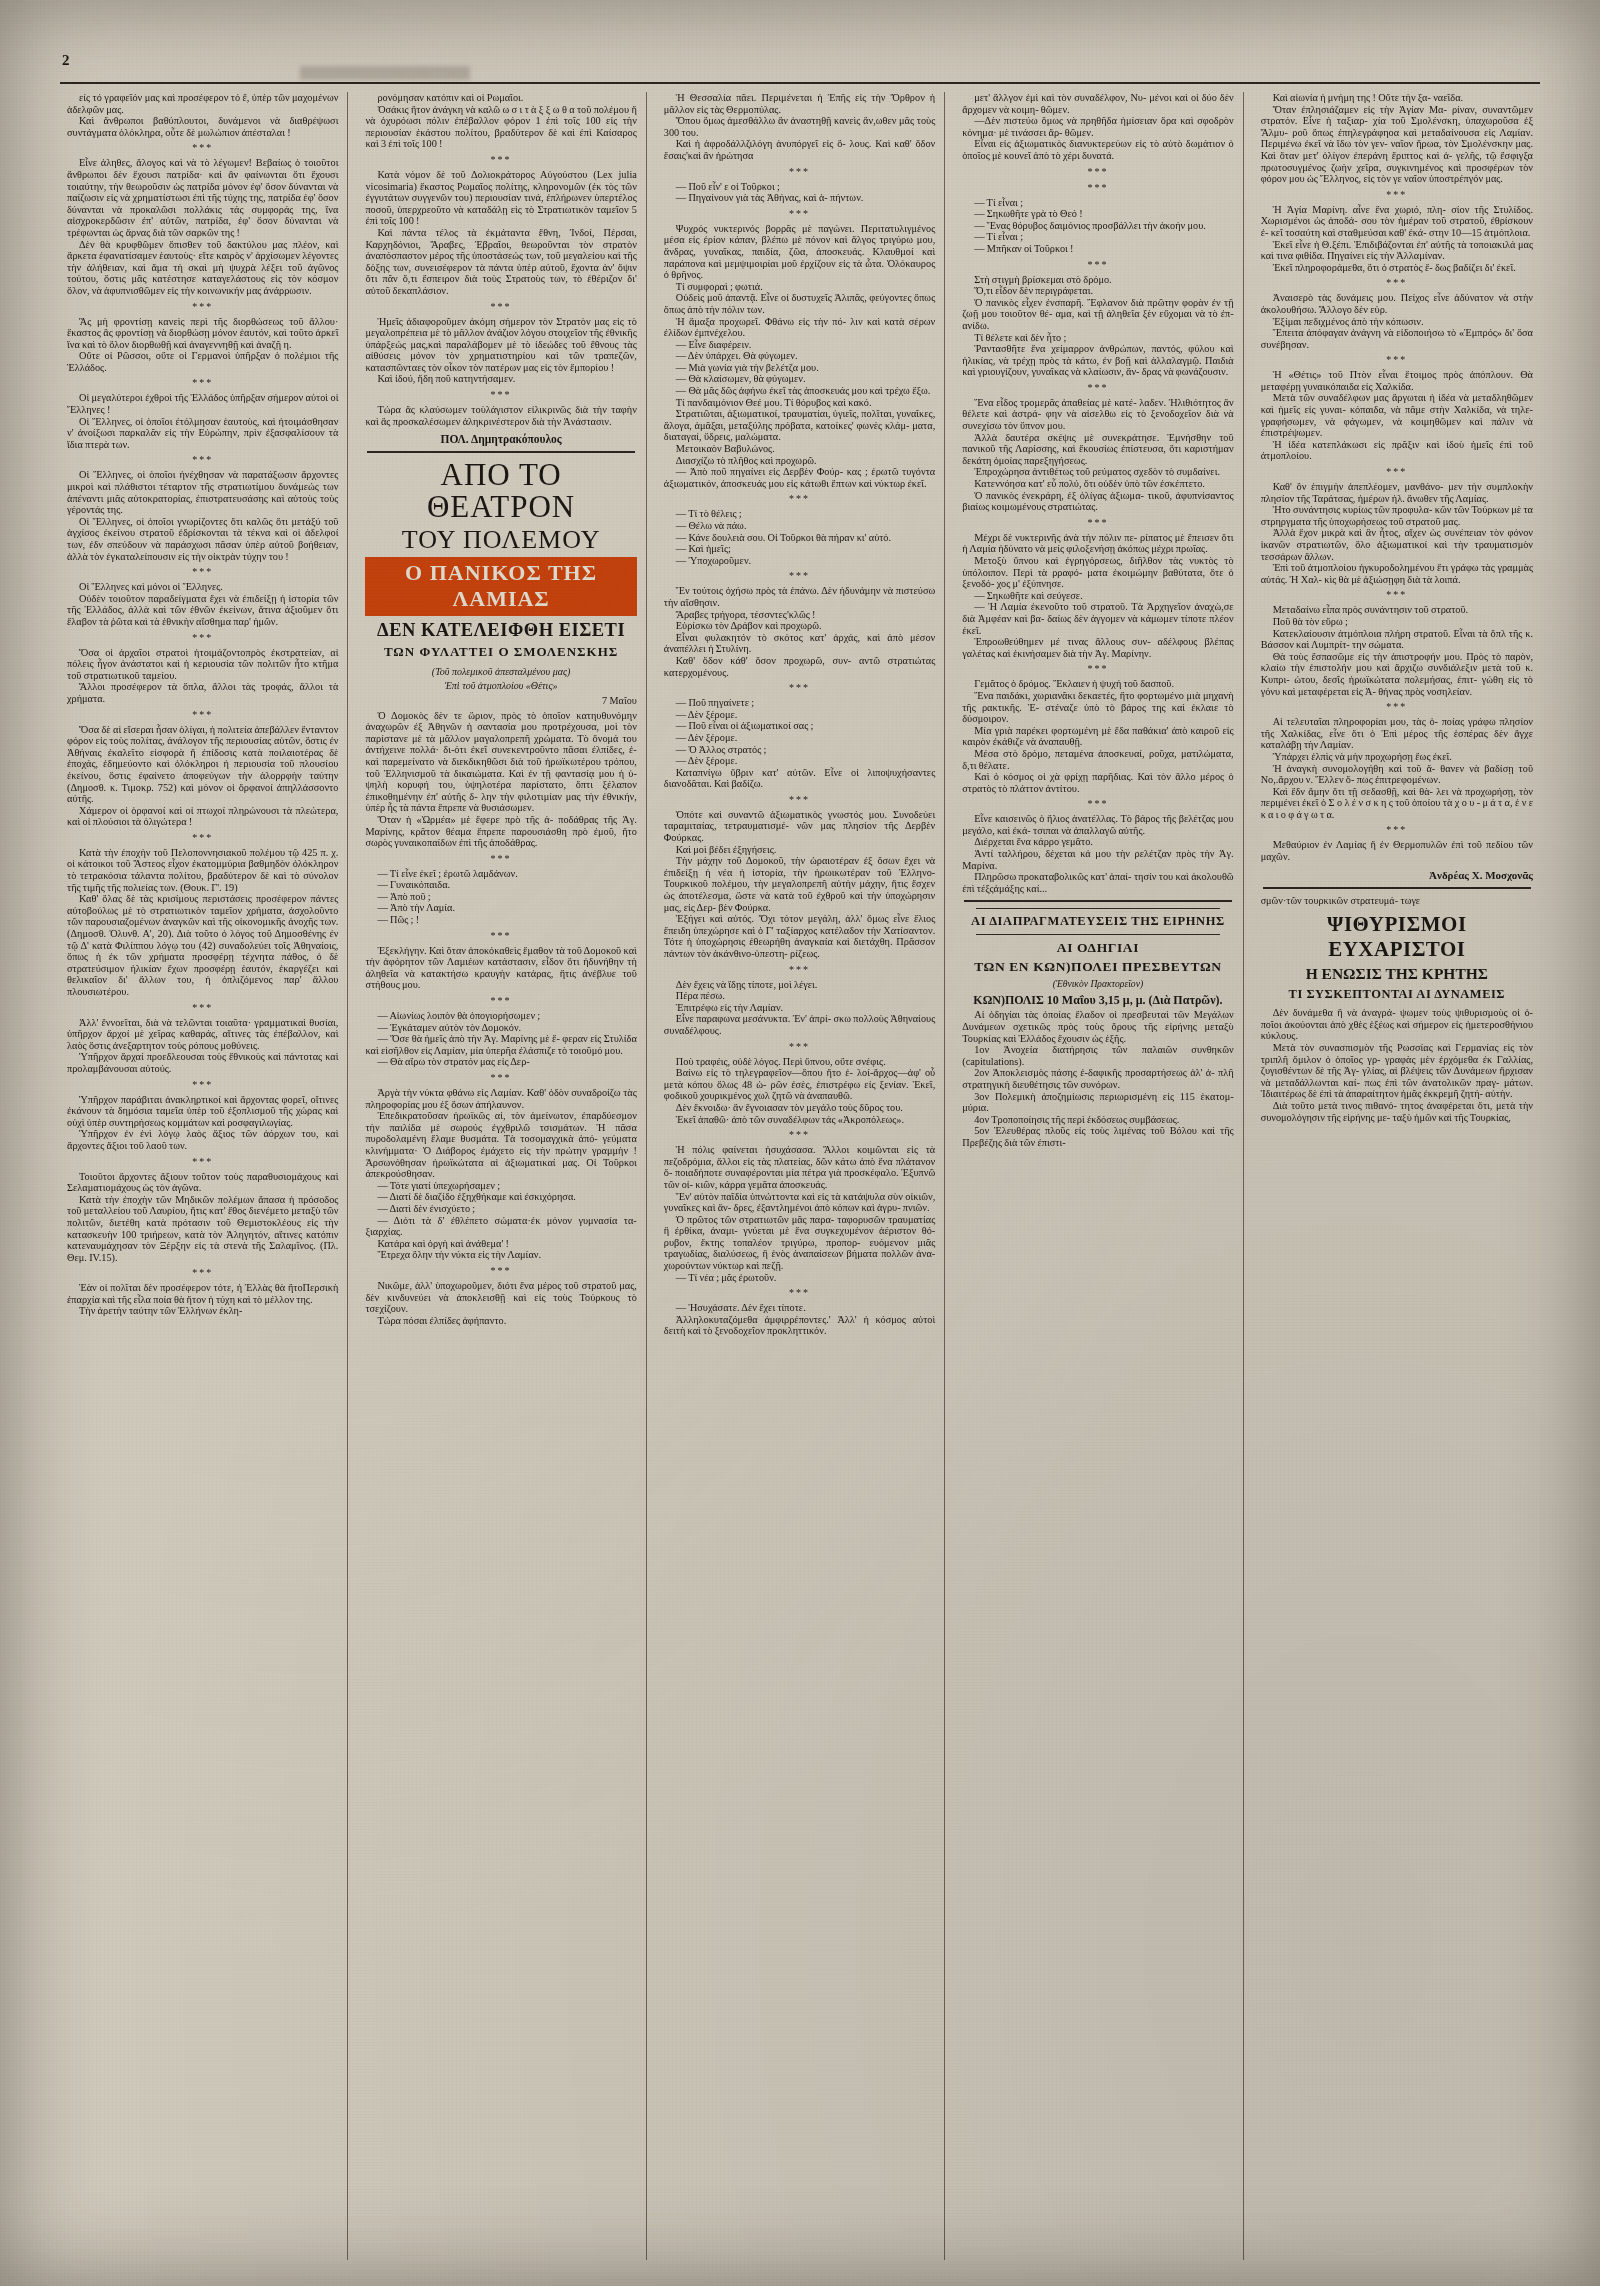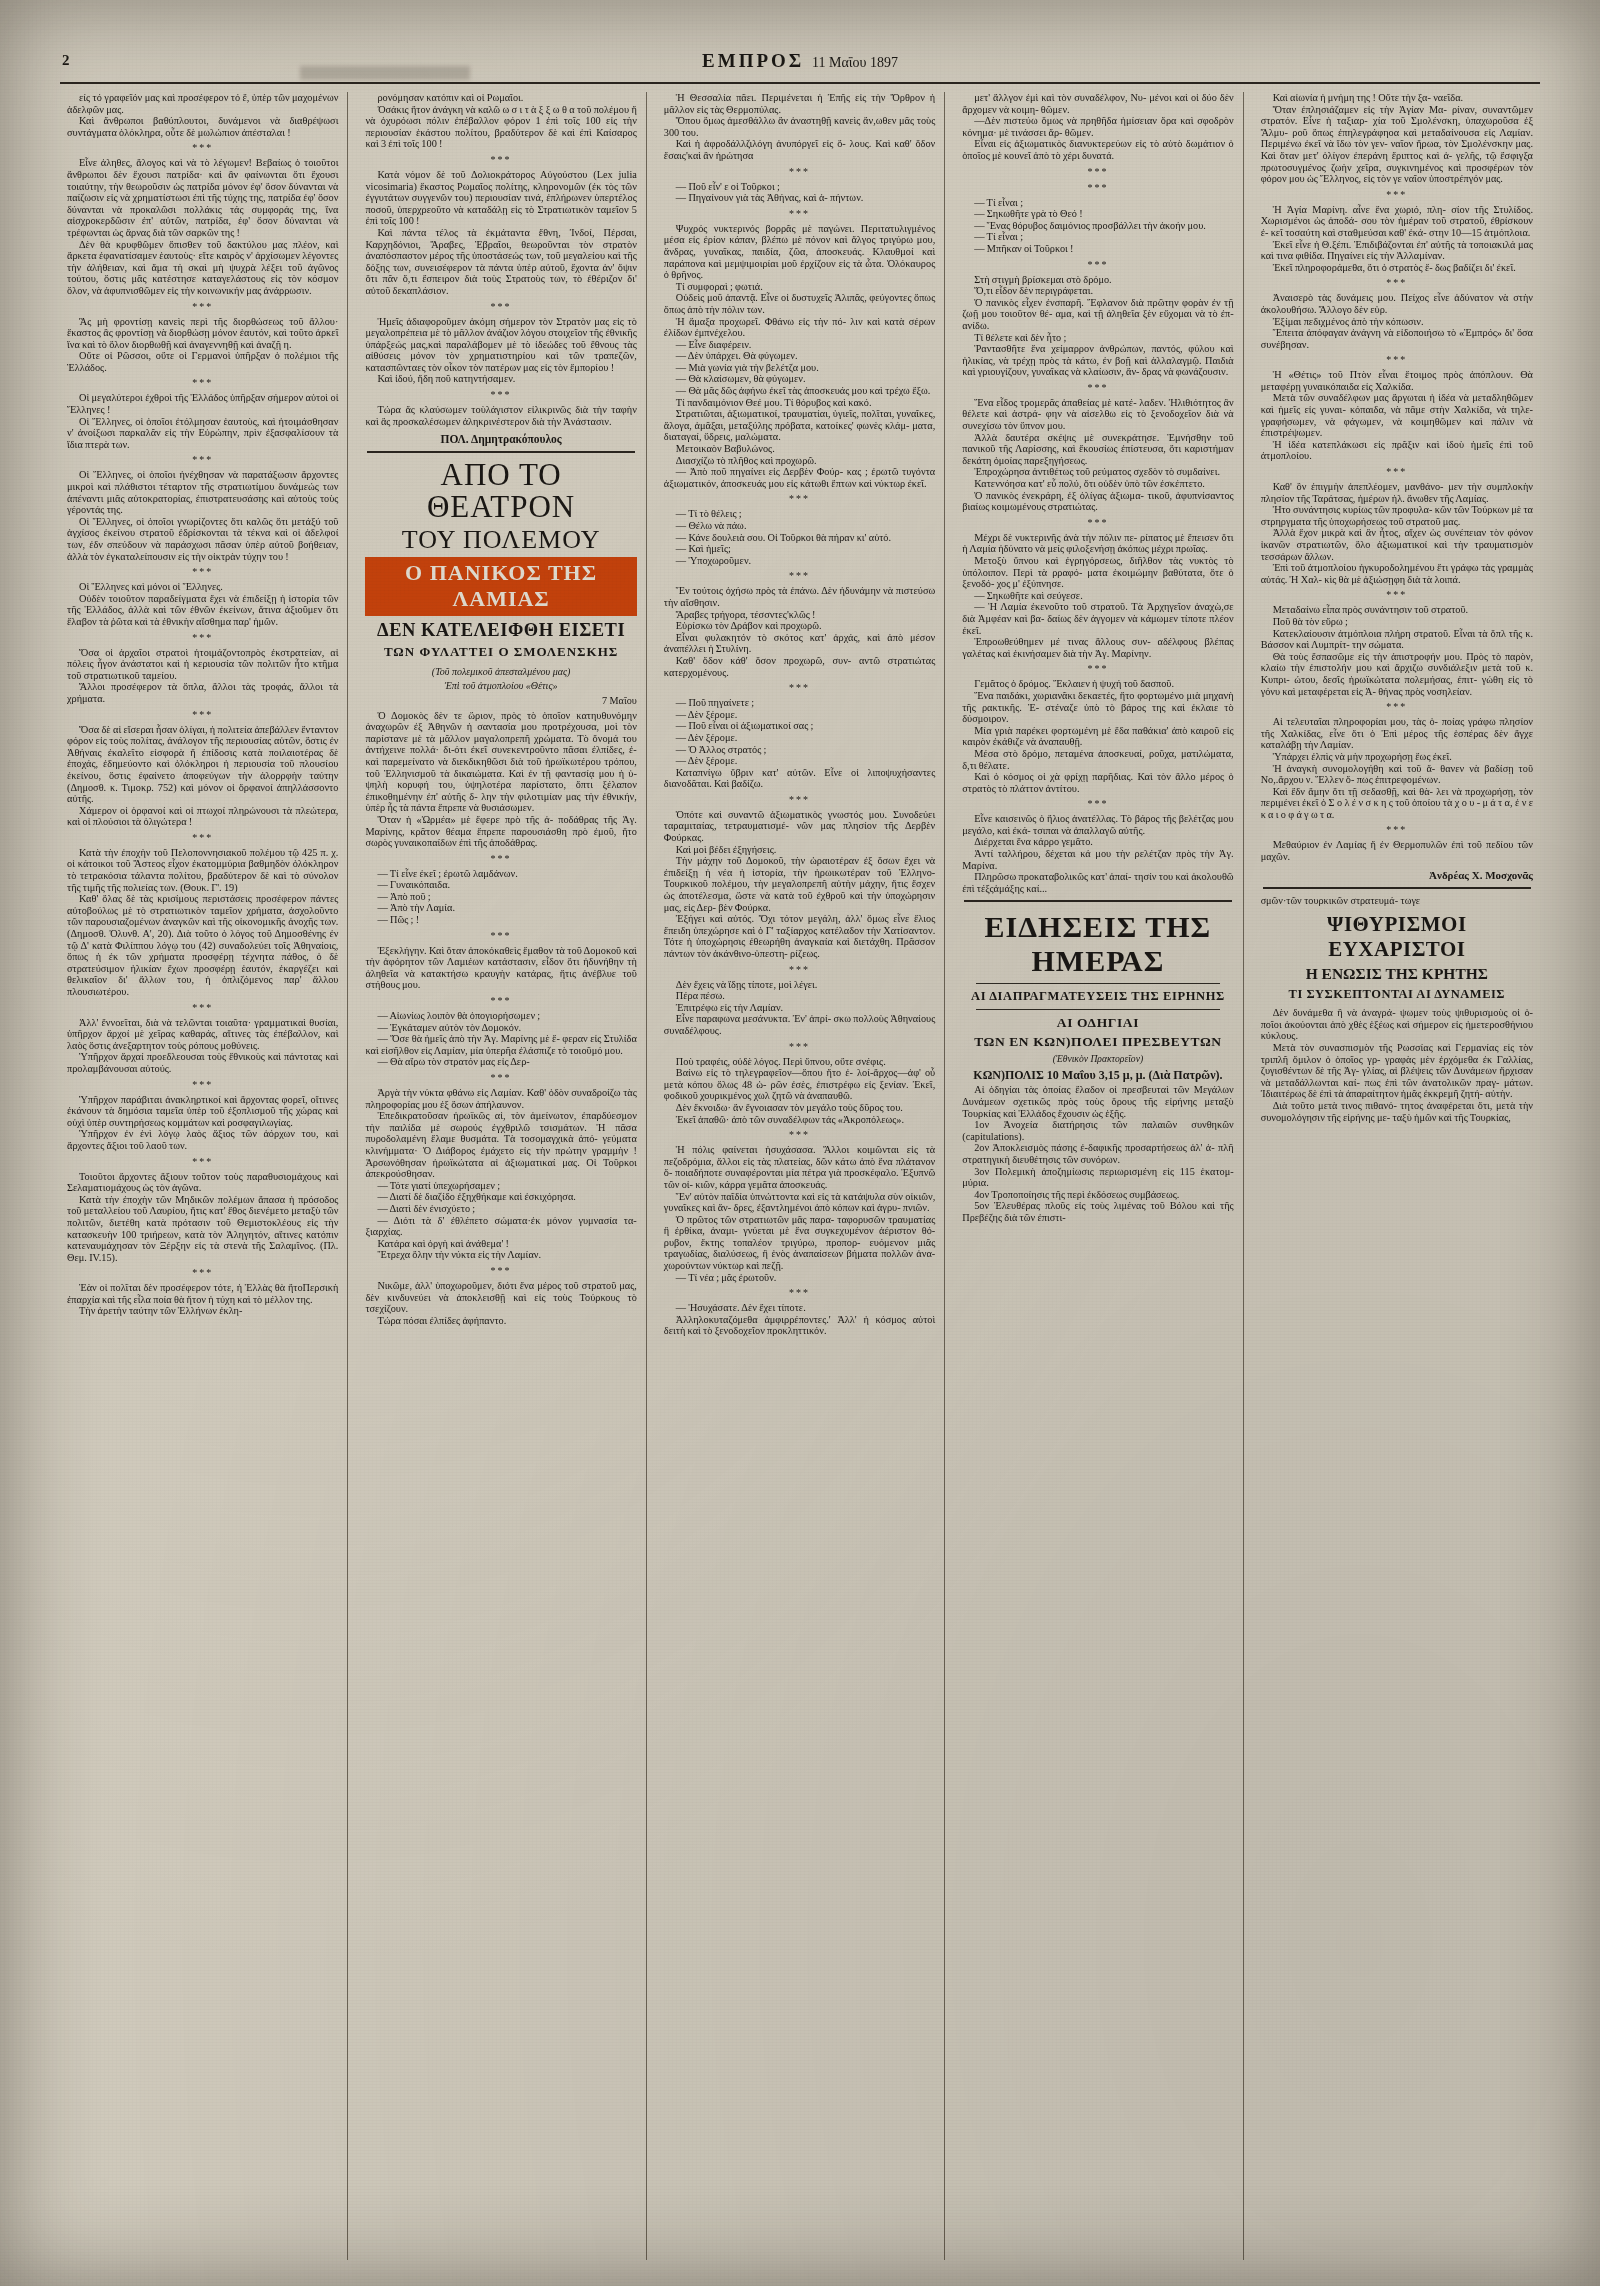--- a/index.html
+++ b/index.html
@@ -224,24 +224,20 @@
     pointer-events: none;
     box-shadow: inset 0 0 90px rgba(40,33,24,.45);
   }
 </style>
 </head>
 <body>
 
 <div class="page">
 
   <div class="page-num">2</div>
-  <div class="paper-title">
-    <span>ΕΜΠΡΟΣ</span>
-    <span style="font-weight:normal;font-size:14px;letter-spacing:0;">11 Μαΐου 1897</span>
-  </div>
   <div class="smudge"></div>
   <div class="rule-top"></div>
 
   <div class="columns">
 
     <div class="col">
       <div id="c1">
           <p class="t">είς τό γραφεῖόν μας καὶ προσέφερον τό ἕ, ὑπὲρ τῶν μαχομένων ἀδελφῶν μας.</p>
           <p class="t">Καὶ ἄνθρωποι βαθύπλουτοι, δυνάμενοι νὰ διαθρέψωσι συντάγματα ὁλόκληρα, οὗτε δὲ μωλώπιον ἀπέσταλαι !</p>
           <div class="sep">***</div>
@@ -442,21 +438,20 @@
           <p class="t">Μία γριὰ παρέκει φορτωμένη μὲ ἕδα παθάκια' ἀπὸ καιροῦ εἰς καιρὸν ἐκάθιζε νὰ ἀναπαυθῇ.</p>
           <p class="t">Μέσα στὸ δρόμο, πεταμένα ἀποσκευαί, ροῦχα, ματιλώματα, δ,τι θέλατε.</p>
           <p class="t">Καὶ ὁ κόσμος οἱ χὰ φρίχῃ παρῆδιας. Καὶ τὸν ἄλλο μέρος ὁ στρατὸς τὸ πλάττον ἀντίτου.</p>
           <div class="sep">***</div>
           <p class="t">Εἶνε καισεινῶς ὁ ἥλιος ἀνατέλλας. Τὸ βάρος τῆς βελέτζας μου μεγάλο, καὶ ἐκά- τσιπαι νὰ ἀπαλλαγῶ αὐτῆς.</p>
           <p class="t">Διέρχεται ἕνα κάρρο γεμᾶτο.</p>
           <p class="t">Ἀντί ταλλήρου, δέχεται κά μου τὴν ρελέτζαν πρὸς τὴν Ἀγ. Μαρίνα.</p>
           <p class="t">Πληρῶσω προκαταβολικῶς κατ' ἀπαί- τησίν του καὶ ἀκολουθῶ ἐπὶ τέξςἀμάξης καί...</p>
         </div>
       <div class="rule-wide"></div>
-      <div class="section-title">ΕΙΔΗΣΕΙΣ ΤΗΣ ΗΜΕΡΑΣ</div>
       <div class="rule-thin"></div>
       <div class="section-sub">ΑΙ ΔΙΑΠΡΑΓΜΑΤΕΥΣΕΙΣ ΤΗΣ ΕΙΡΗΝΗΣ</div>
       <div class="rule-thin"></div>
       <div class="section-sub2">ΑΙ ΟΔΗΓΙΑΙ</div>
       <div class="section-sub2">ΤΩΝ ΕΝ ΚΩΝ)ΠΟΛΕΙ ΠΡΕΣΒΕΥΤΩΝ</div>
       <div class="small-center">(Ἐθνικὸν Πρακτορεῖον)</div>
       <div class="dateline-bold">ΚΩΝ)ΠΟΛΙΣ 10 Μαΐου 3,15 μ, μ. (Διὰ Πατρῶν).</div>
       <div id="c4b">
           <p class="t">Αἱ ὁδηγίαι τὰς ὁποίας ἔλαδον οἱ πρεσβευταὶ τῶν Μεγάλων Δυνάμεων σχετικῶς πρὸς τοὺς ὅρους τῆς εἰρήνης μεταξὺ Τουρκίας καὶ Ἑλλάδος ἔχουσιν ὡς ἑξῆς.</p>
           <p class="t">1ον Ἀνοχεία διατήρησις τῶν παλαιῶν συνθηκῶν (capitulations).</p>

